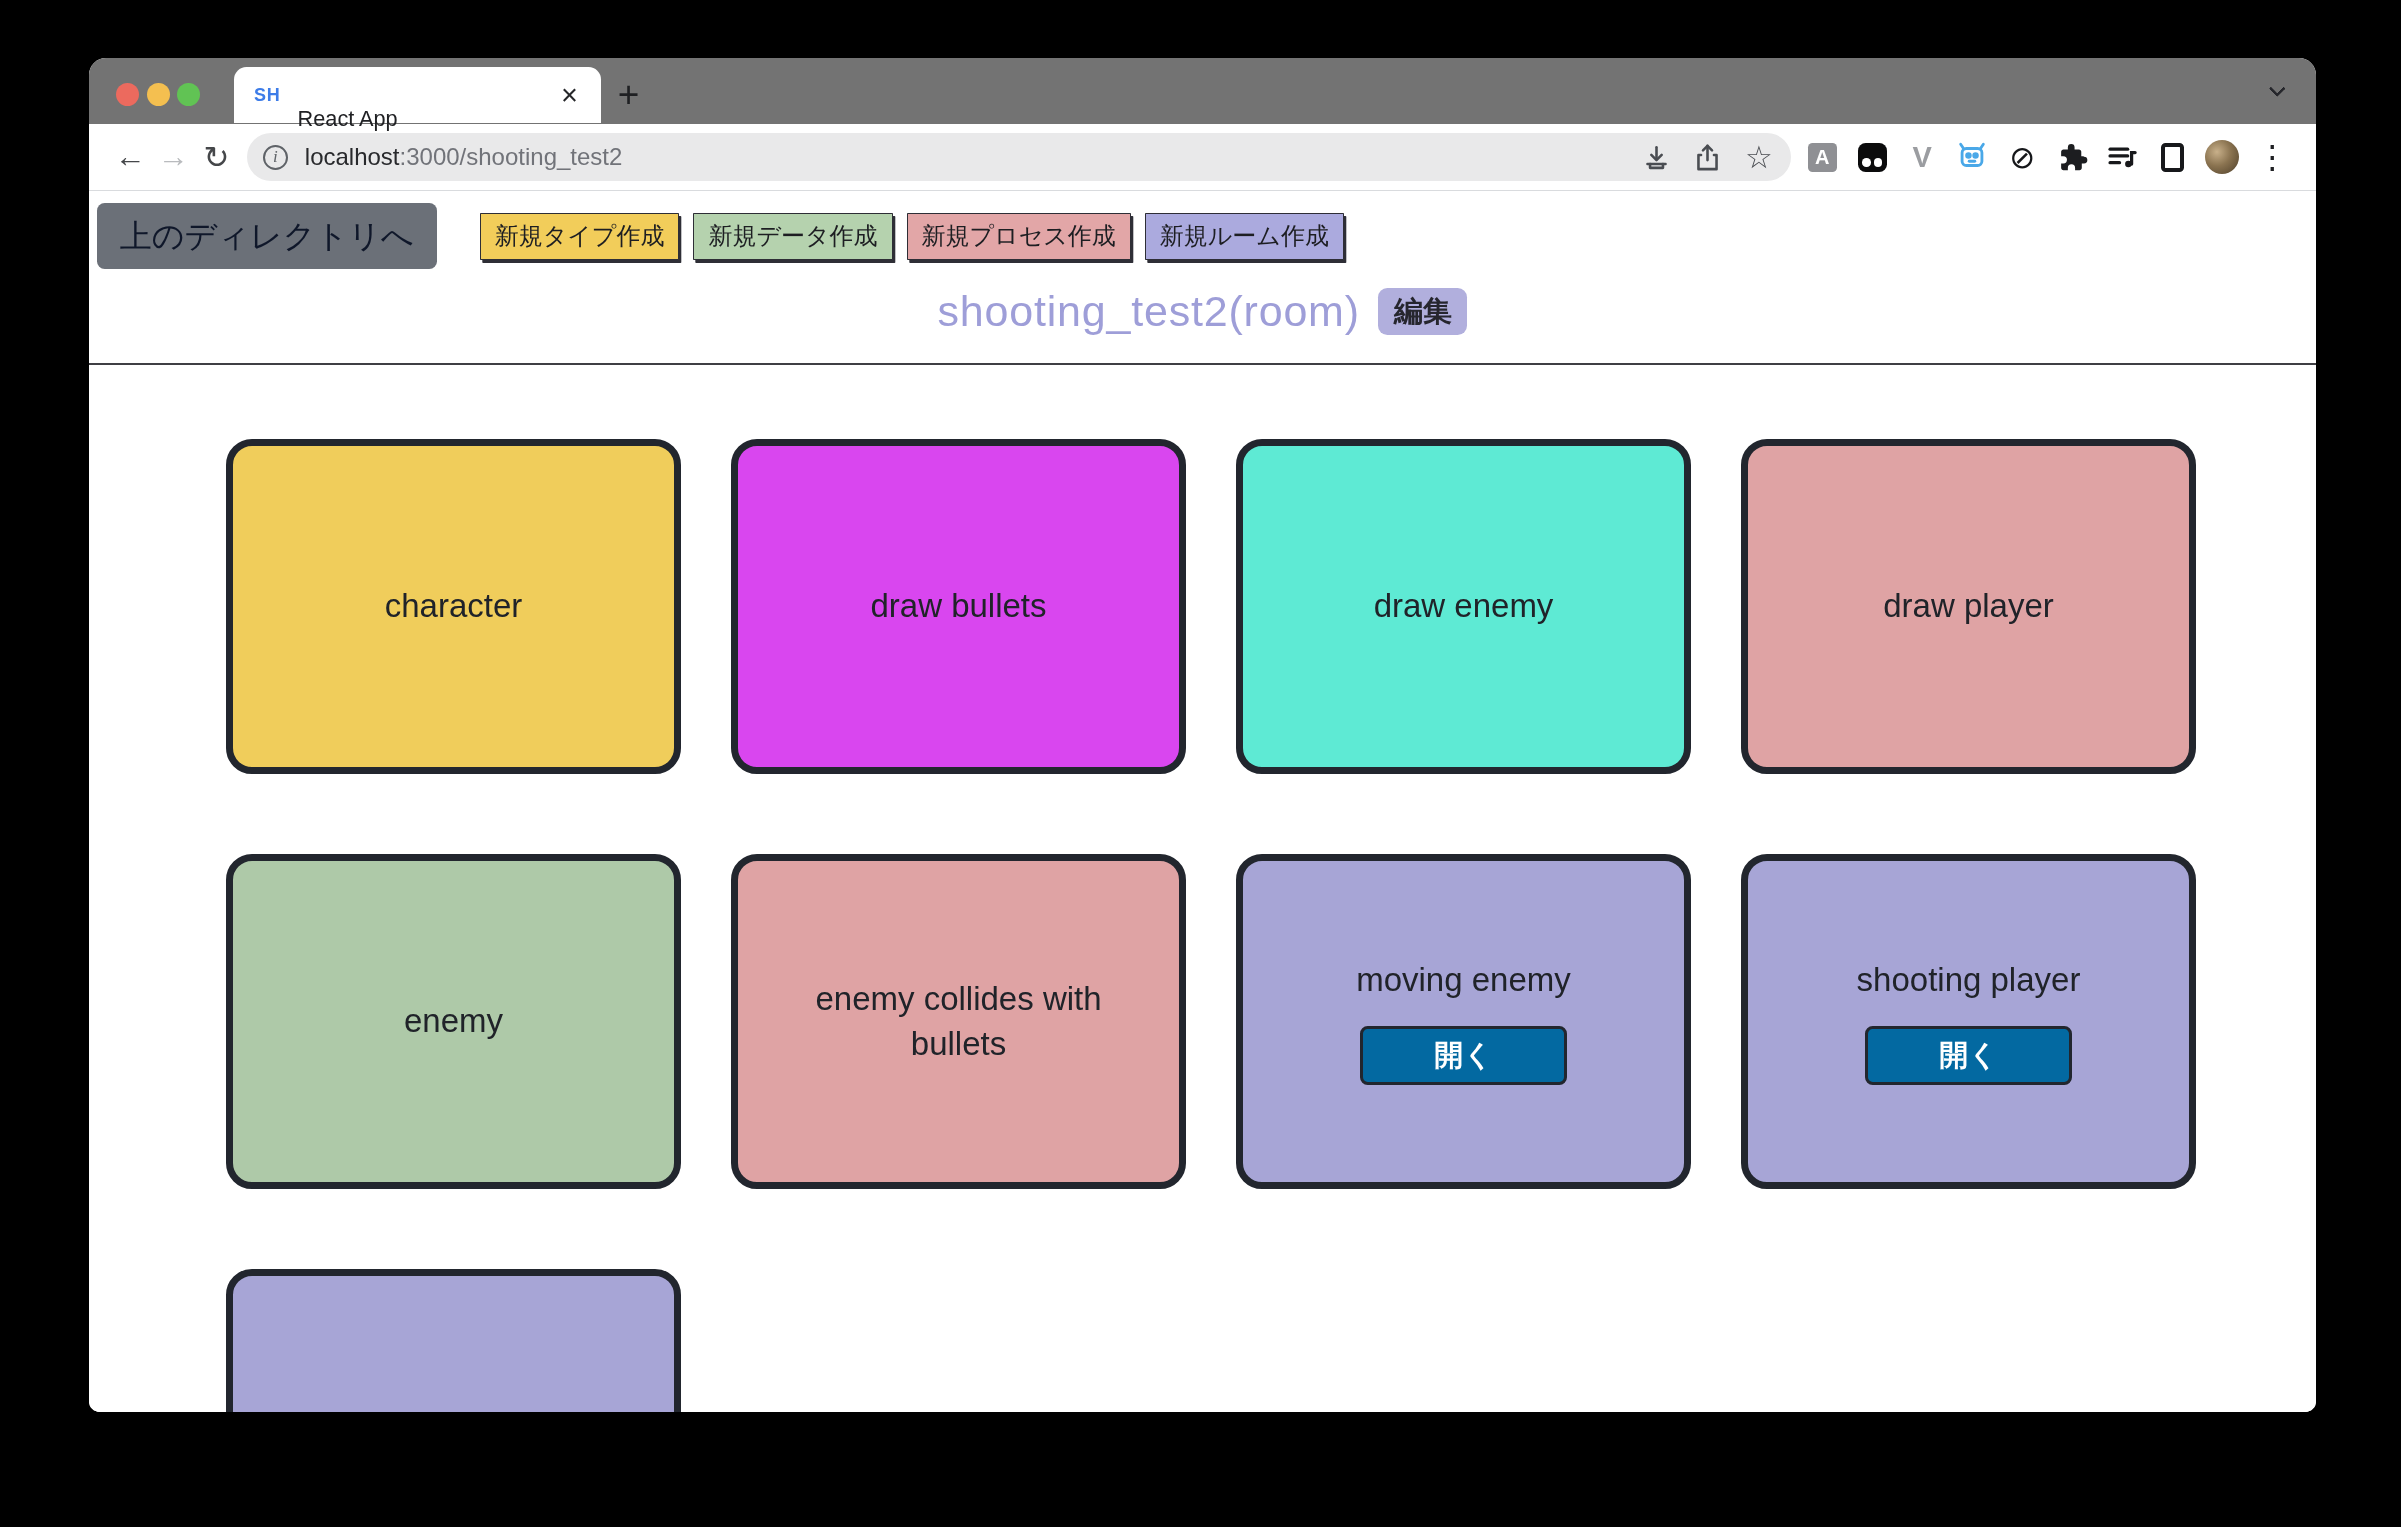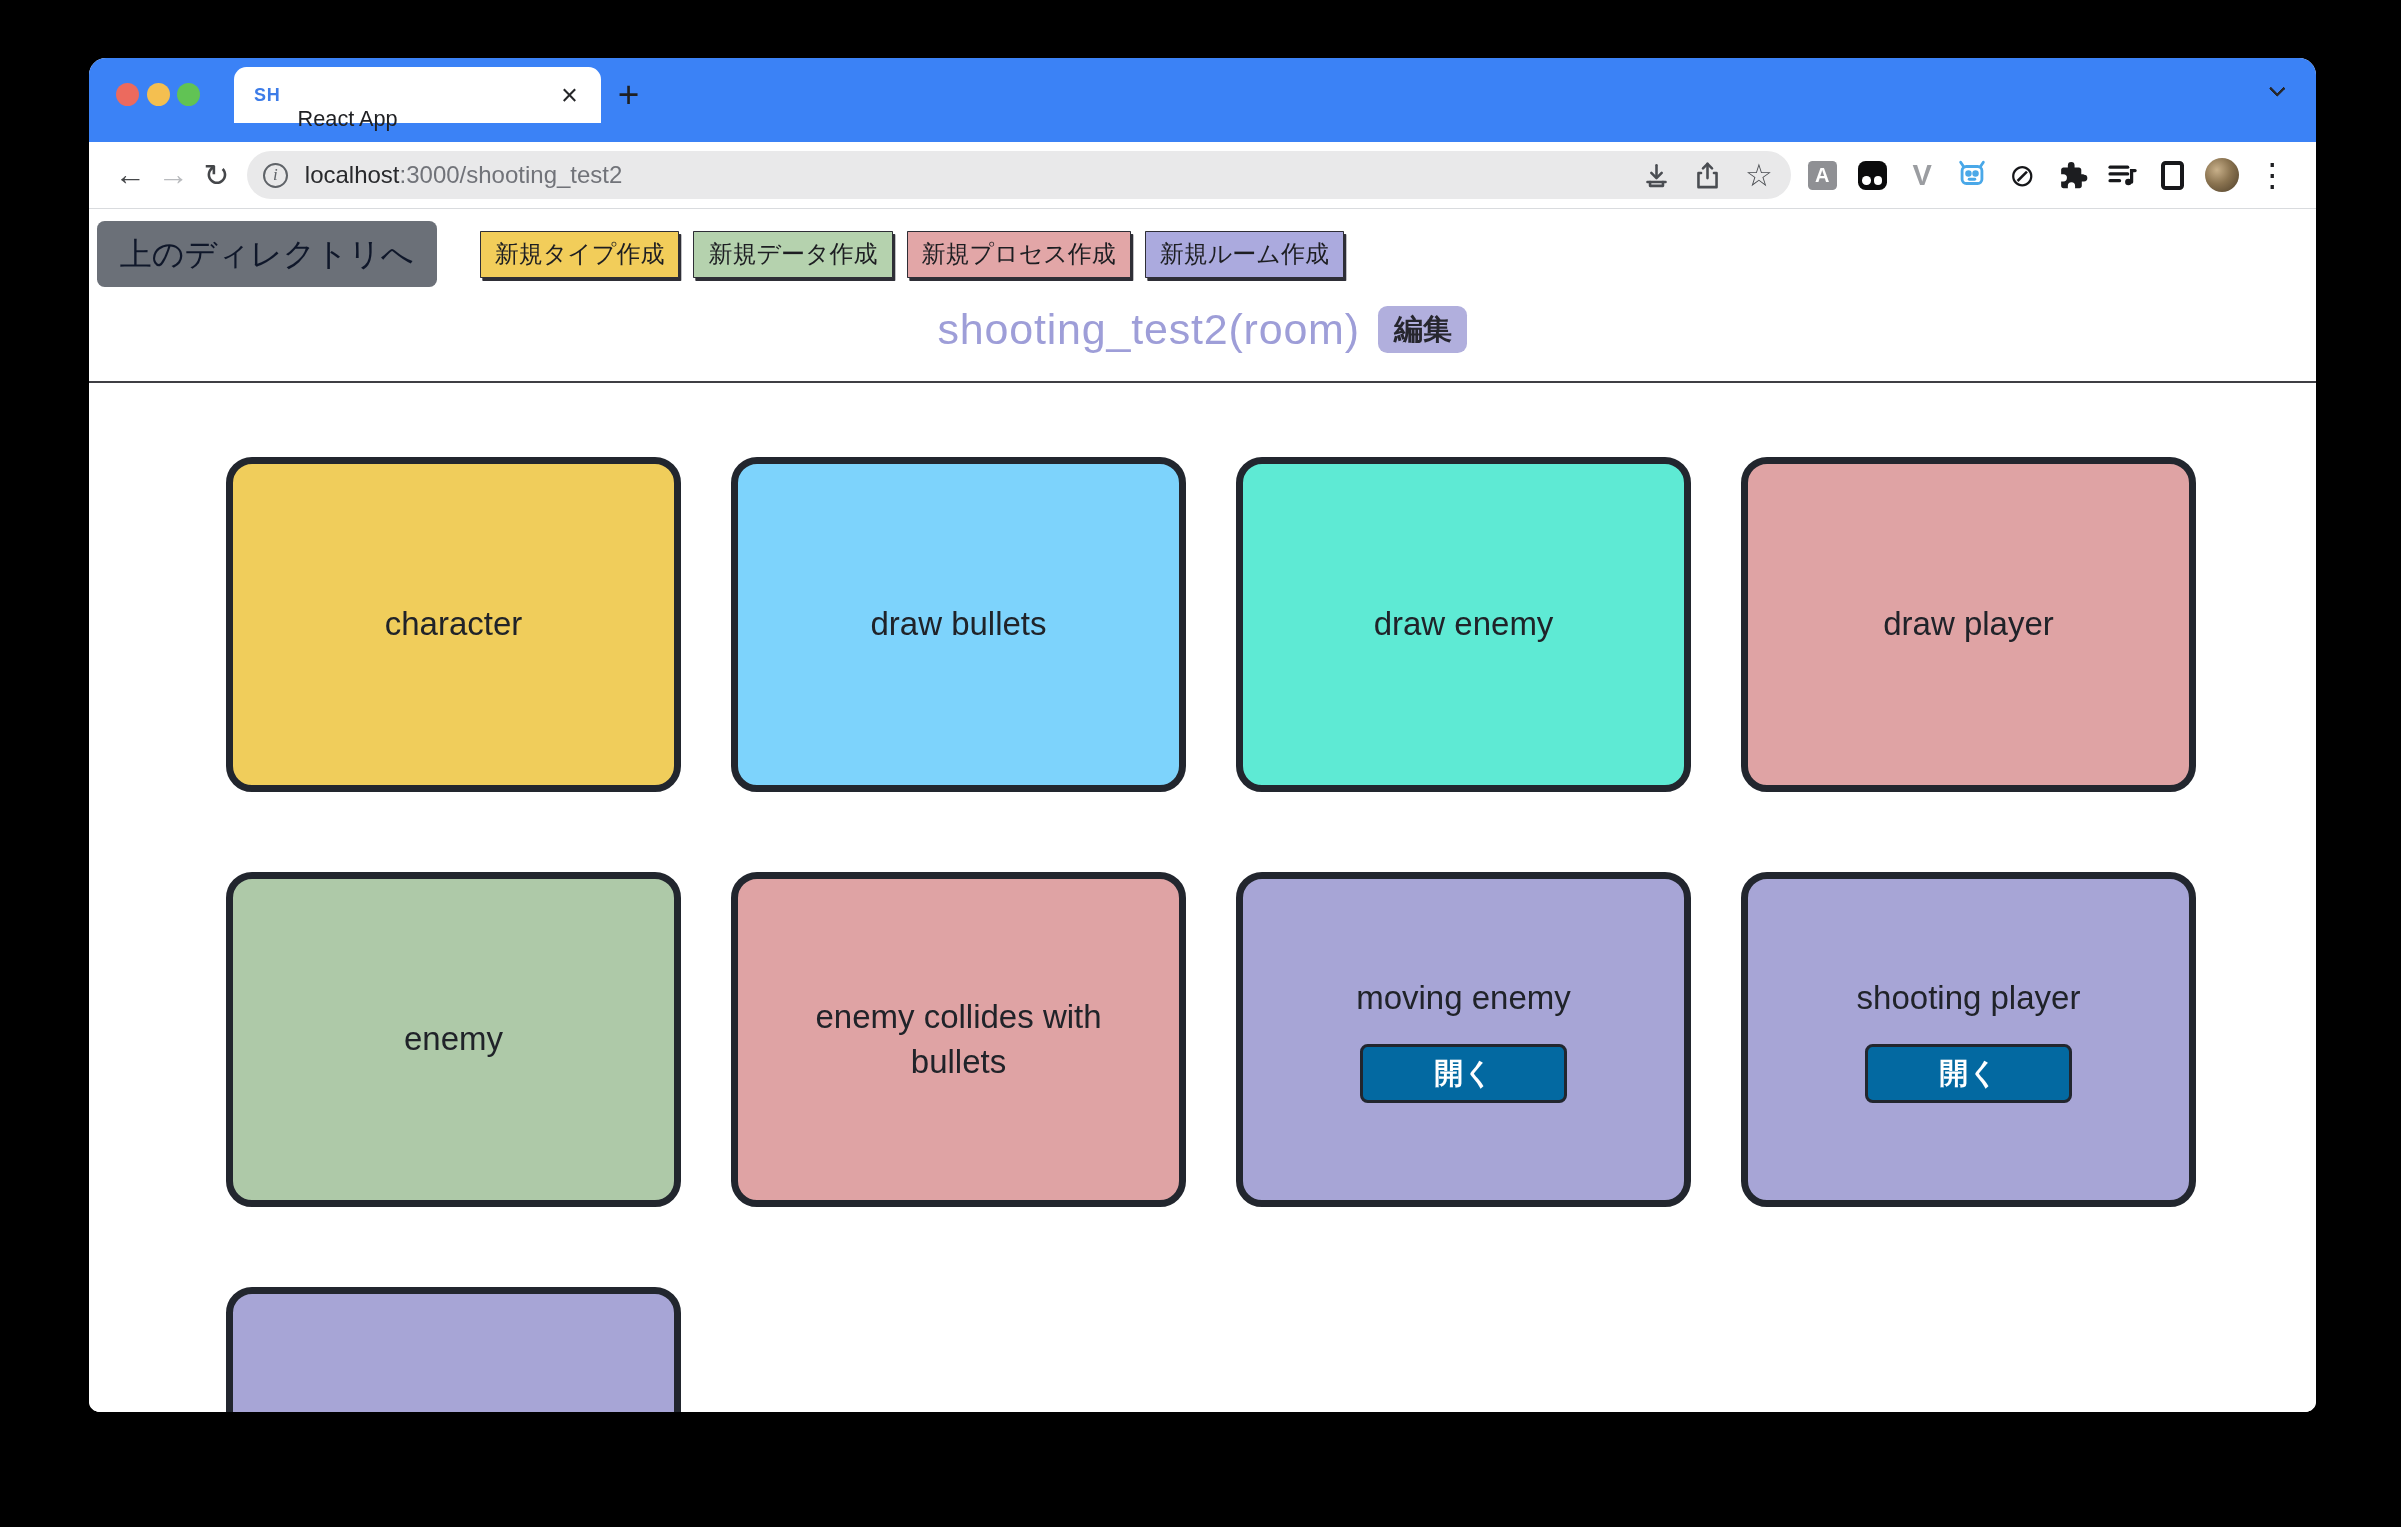--- a/index.html
+++ b/index.html
@@ -6,21 +6,21 @@
   html,body { width:2401px; height:1527px; background:#000; font-family:"Liberation Sans","DejaVu Sans",sans-serif; }
 
   
   .window {
     position:absolute; left:89px; top:58px; width:2227px; height:1354px;
     border-radius:17px 17px 10.8px 10.8px; overflow:hidden; background:#fff;
     display:flex; flex-direction:column;
   }
 
   
-  .tabstrip { position:relative; height:84px; background:#3b82f6; flex:none; }
+  .tabstrip { position:relative; height:66px; background:#737373; flex:none; }
   .traffic { position:absolute; left:27px; top:25px; display:flex; gap:7.7px; }
   .traffic span { width:23px; height:23px; border-radius:50%; display:block; }
   .t-close { background:#ec6a5e; }
   .t-min   { background:#f4bf50; }
   .t-zoom  { background:#61c354; }
   .tab {
     position:absolute; left:145px; top:9.3px; width:367px; height:56px;
     background:#fff; border-radius:12.4px 12.4px 0 0;
     display:flex; align-items:center; padding:0 20px;
   }
@@ -216,21 +216,21 @@
       <button class="edit-btn">編集</button>
     </div>
 
     <div class="separator"></div>
 
     <div class="grid">
         <div class="card" style="background: rgb(240, 205, 91); text-align: right;">
     <div class="card-label">character</div>
 
   </div>
-        <div class="card" style="background: #7dd3fc;">
+        <div class="card" style="background: #d946ef;">
     <div class="card-label">draw bullets</div>
 
   </div>
         <div class="card" style="background: #5eead4;">
     <div class="card-label">draw enemy</div>
 
   </div>
         <div class="card" style="background: rgb(223, 163, 164);">
     <div class="card-label">draw player</div>
 

